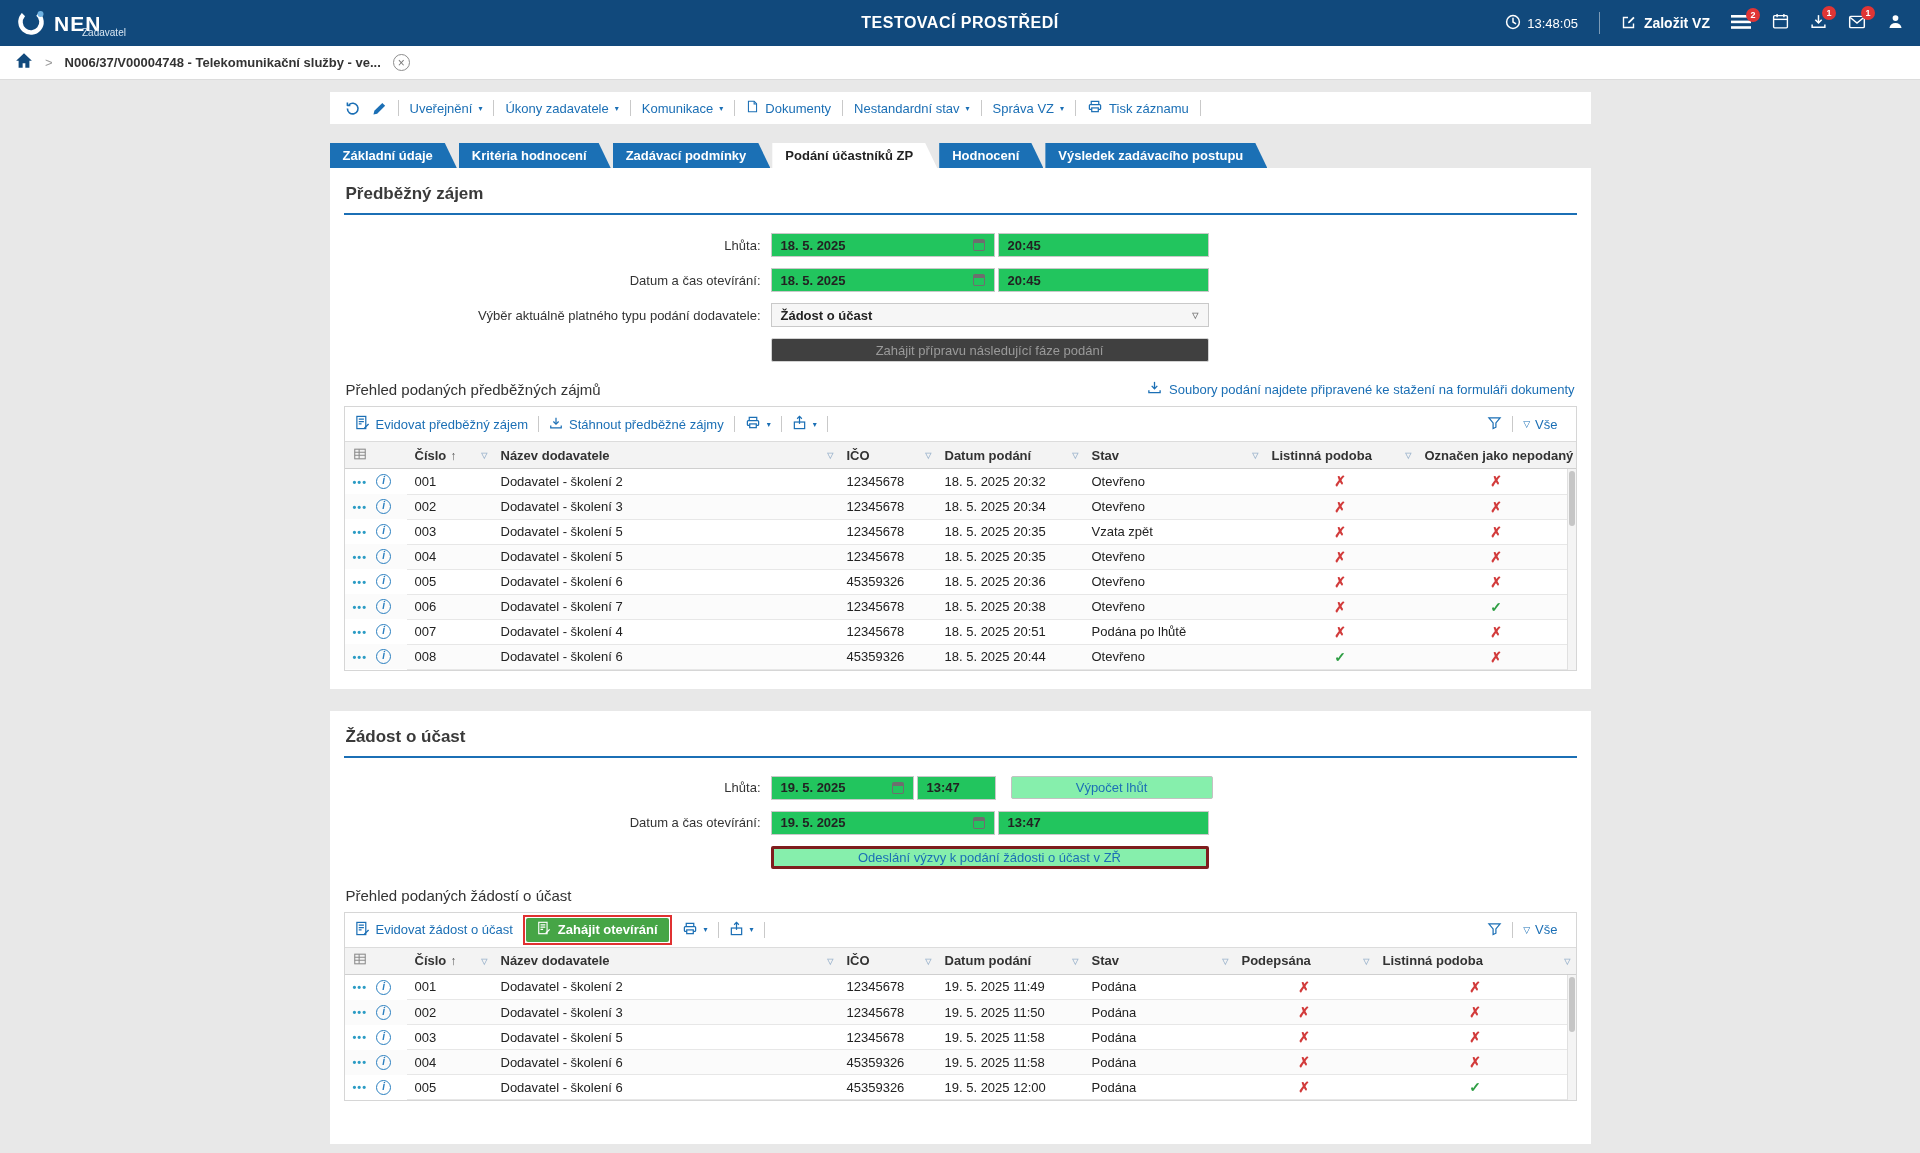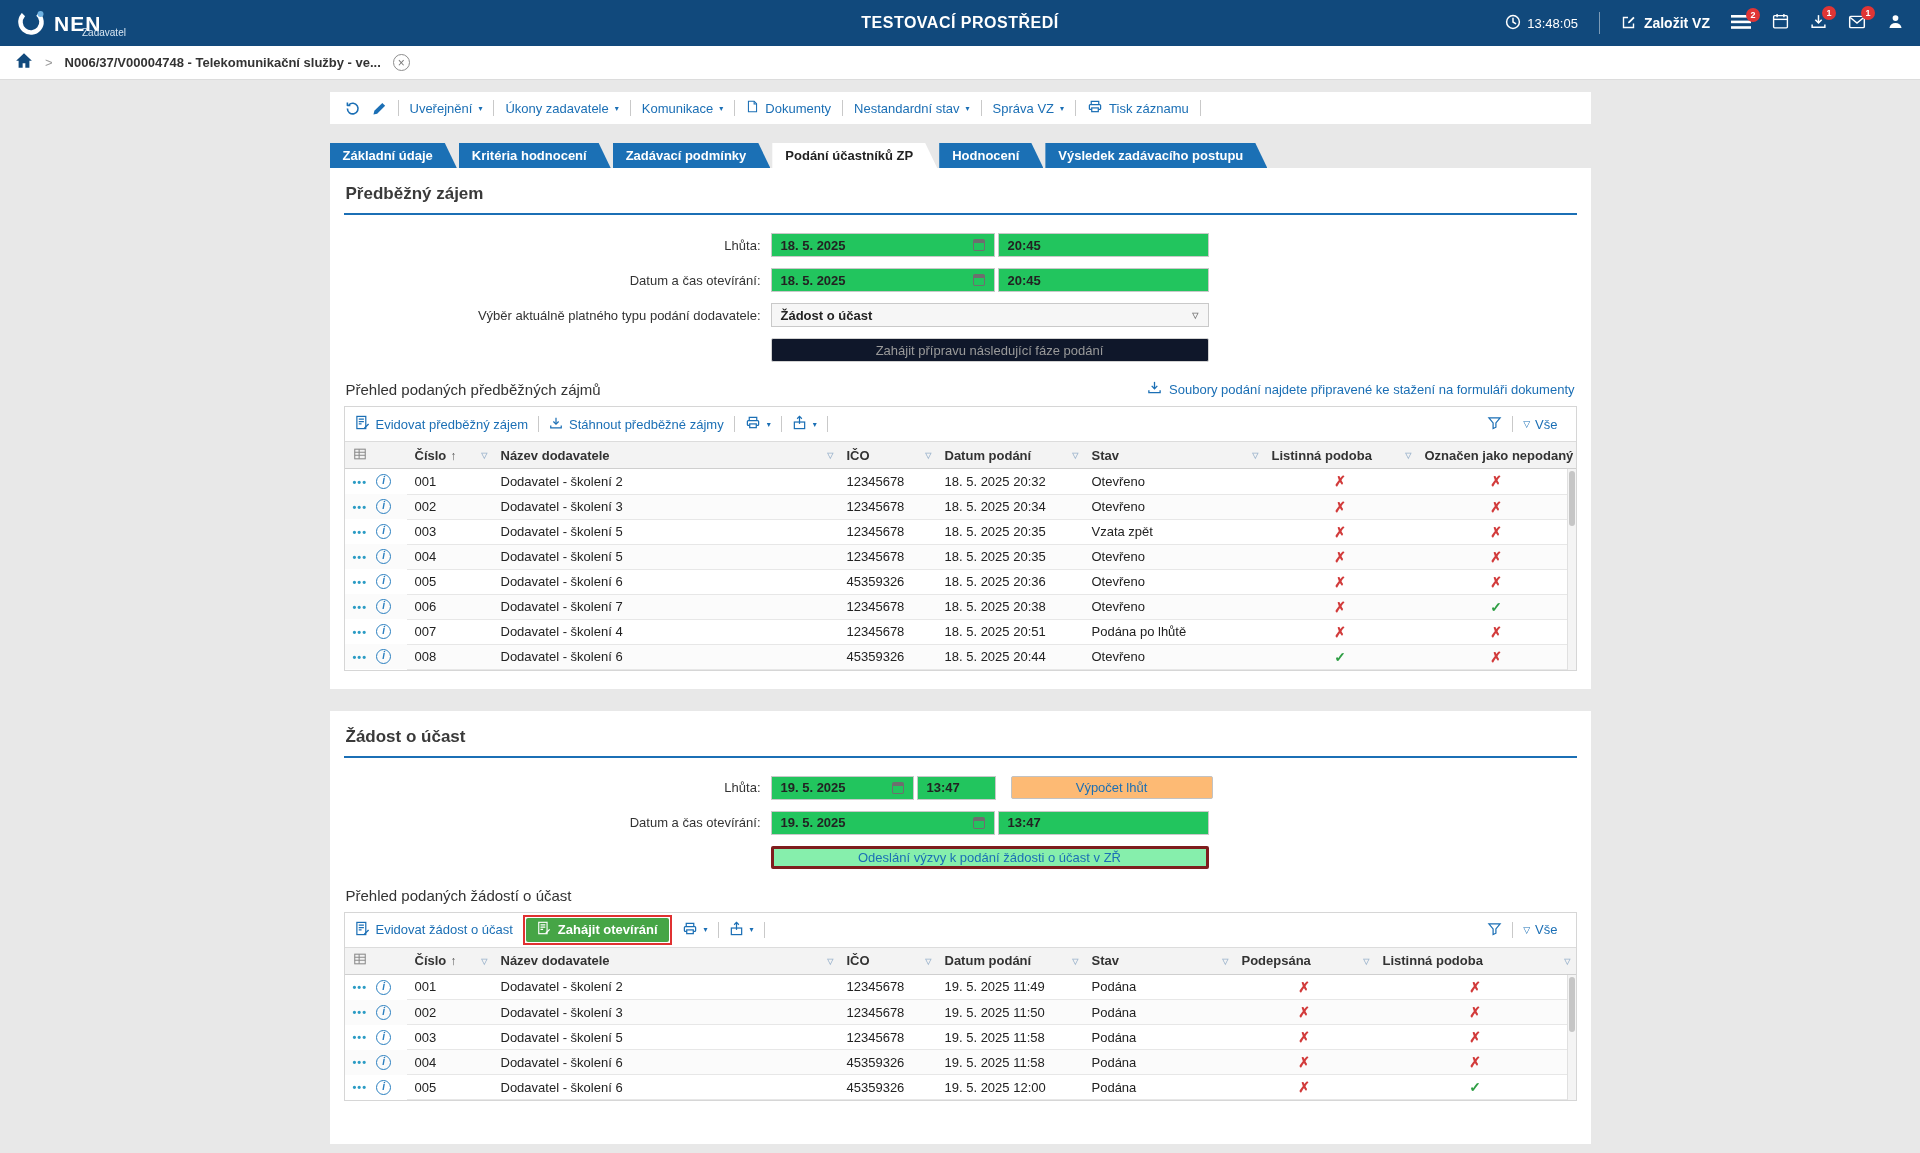--- a/index.html
+++ b/index.html
@@ -59,22 +59,22 @@
   .form-label { width:427px; padding-right:10px; text-align:right; color:#333; flex-shrink:0; }
   .field-group { display:flex; gap:3px; align-items:center; }
   .input { background:#22c55e; border:1px solid #c9c9c9; height:24px; display:flex; align-items:center; padding:0 9px; font-weight:bold; color:#222; }
   .date-wide { width:224px; }
   .time-wide { width:211px; }
   .date-sm { width:143px; }
   .time-sm { width:79px; }
   .cal-ic { width:12px; height:12px; border:1px solid #6e6e6e; border-top:4px solid #6e6e6e; border-radius:2px; margin-left:auto; flex-shrink:0; }
   .select { width:438px; background:#f6f6f6; cursor:pointer; }
   .select-caret { margin-left:auto; font-size:8px; color:#777; }
-  .btn-disabled { width:438px; height:24px; background:#0f172a; border:1px solid #d2d2d2; color:#9a9a9a; border-radius:2px; cursor:default; }
-  .btn-outline { width:202px; height:23px; margin-left:12px; background:#fdba74; border:1px solid #c2c2c2; border-radius:2px; color:#1b6fb5; }
+  .btn-disabled { width:438px; height:24px; background:#404040; border:1px solid #d2d2d2; color:#9a9a9a; border-radius:2px; cursor:default; }
+  .btn-outline { width:202px; height:23px; margin-left:12px; background:#86efac; border:1px solid #c2c2c2; border-radius:2px; color:#1b6fb5; }
   .btn-link-wide { width:438px; height:23px; background:#86efac; border:3px solid #7f1d1d; border-radius:2px; color:#1b6fb5; }
 
   
   .heading-row { display:flex; justify-content:space-between; align-items:flex-end; margin:18px 2px 8px; }
   .grid-heading { font-size:15px; font-weight:normal; color:#333; }
   .files-link { display:flex; align-items:center; gap:7px; color:#1b6fb5; cursor:pointer; }
 
   
   .grid-card { border:1px solid #d6d6d6; position:relative; background:#fff; }
   .grid-toolbar { height:34px; display:flex; align-items:center; padding:0 10px; gap:10px; }

